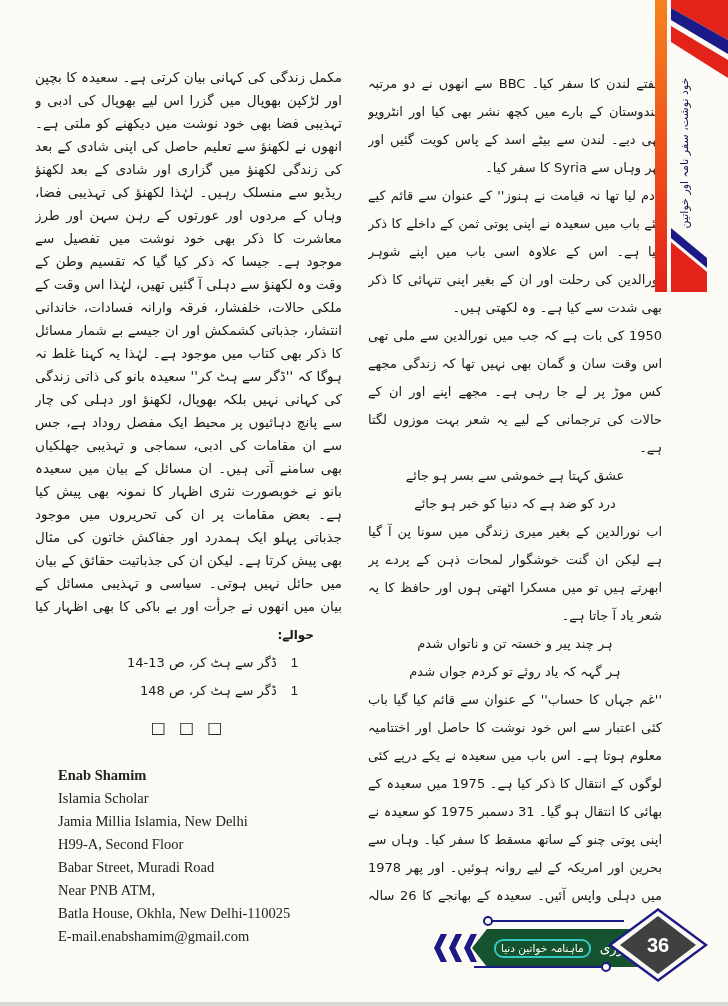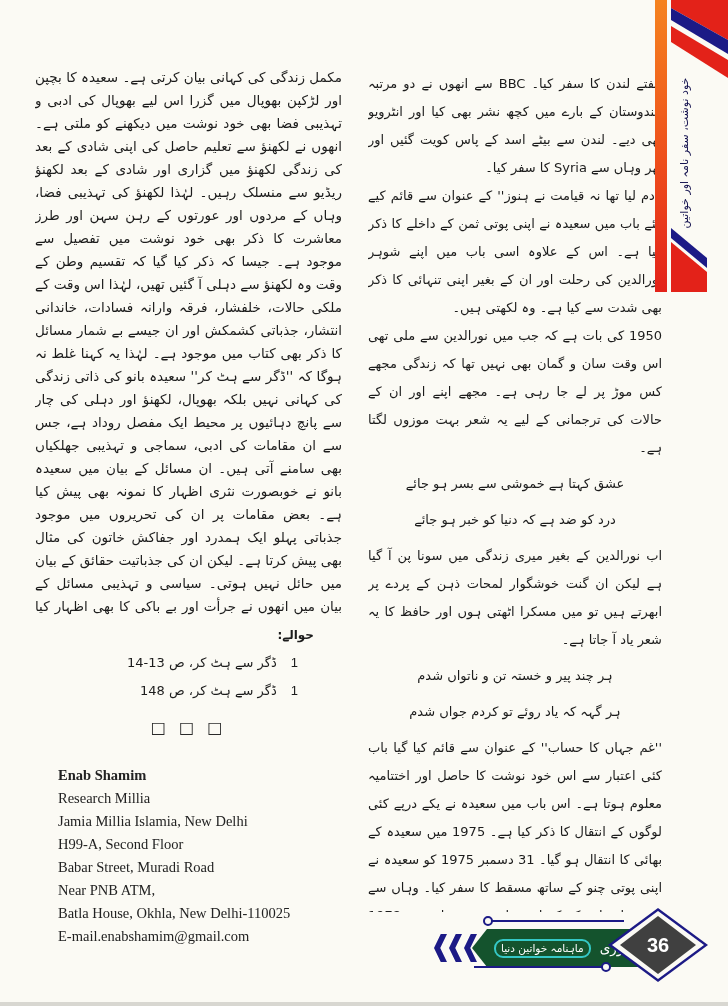--- a/index.html
+++ b/index.html
@@ -14,21 +14,21 @@
   .urdu{direction:rtl;unicode-bidi:plaintext;}
   .col-left{
     position:absolute;left:35px;top:66px;width:307px;height:556px;
     overflow:hidden;font-size:13.5px;line-height:23px;text-align:justify;
   }
   .col-right{
     position:absolute;left:368px;top:70px;width:294px;height:842px;
     overflow:hidden;font-size:13px;line-height:28px;
   }
   .para{text-align:justify;margin:0;}
-  .verse{text-align:center;margin:8px;}
+  .verse{text-align:center;margin:0;}
 
   
   .refs{position:absolute;left:35px;top:628px;width:307px;direction:rtl;}
   .refs-heading{font-weight:bold;font-size:12px;padding-right:28px;}
   .ref-item{font-size:13px;padding-right:44px;margin-top:13px;}
   .ref-num{display:inline-block;margin-left:14px;font-family:"Liberation Sans",sans-serif;}
 
   
   .end-mark{position:absolute;left:35px;top:718px;width:307px;text-align:center;
     font-size:16px;letter-spacing:4px;color:#2a2a2a;}
@@ -89,21 +89,21 @@
     </div>
     <div class="ref-item">
       <span class="ref-num">1</span><span>ڈگر سے ہٹ کر، ص 148</span>
     </div>
   </div>
 
   <div class="end-mark">□ □ □</div>
 
   <div class="author">
     <div class="name">Enab Shamim</div>
-    <div>Research Millia</div>
+    <div>Islamia Scholar</div>
     <div>Jamia Millia  Islamia, New Delhi</div>
     <div>H99-A, Second Floor</div>
     <div>Babar Street, Muradi Road</div>
     <div>Near PNB ATM,</div>
     <div>Batla House, Okhla, New Delhi-110025</div>
     <div>E-mail.enabshamim@gmail.com</div>
   </div>
 
   <div class="col-right urdu">
     <p class="para">ہفتے لندن کا سفر کیا۔ BBC سے انھوں نے دو مرتبہ ہندوستان کے بارے میں کچھ نشر بھی کیا اور انٹرویو بھی دیے۔ لندن سے بیٹے اسد کے پاس کویت گئیں اور پھر وہاں سے Syria کا سفر کیا۔</p>

